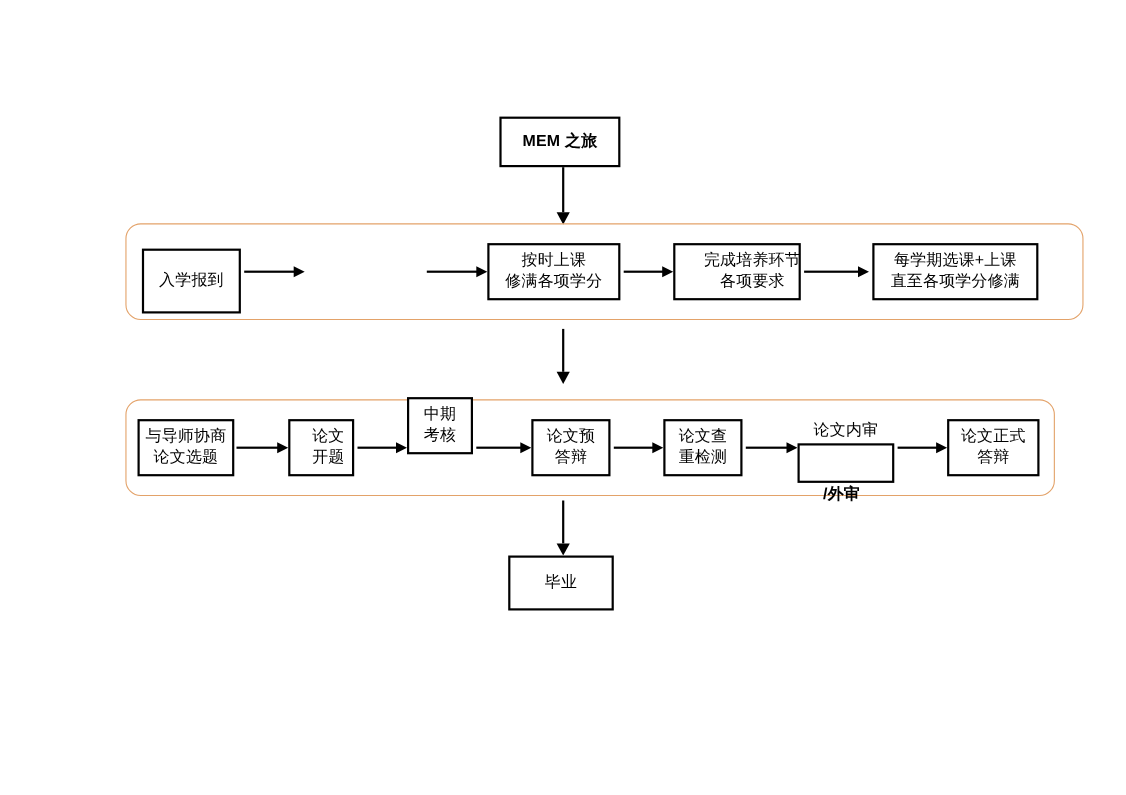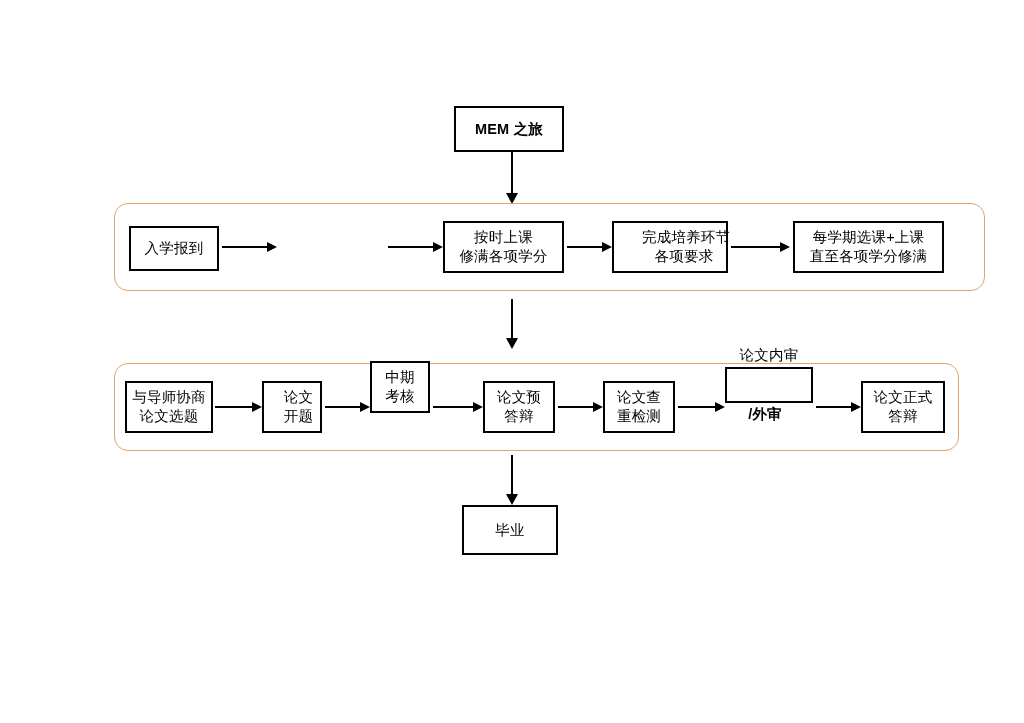--- a/index.html
+++ b/index.html
@@ -23,20 +23,21 @@
   }
 
   
   .node {
     position: absolute;
     box-sizing: border-box;
     border: 2px solid #000000;
     background: #ffffff;
     display: flex;
     flex-direction: column;
+    align-items: center;
     justify-content: center;
     text-align: center;
     color: #000000;
     font-size: 14.5px;
     line-height: 1.28;
     letter-spacing: 0.2px;
     white-space: nowrap;
   }
   .node .ln { display: block; }
 
@@ -117,21 +118,21 @@
     <span class="ln">MEM 之旅</span>
   </div>
 
   <div class="arrow-v" style="left:503px; top:152px; width:18px; height:52px;">
     <div class="shaft" style="height:41px;"></div>
     <div class="head"></div>
   </div>
 
   <div class="group" style="left:114px; top:203px; width:871px; height:88px;"></div>
 
-  <div class="node" style="left:129px; top:226px; width:90px; height:45px;">
+  <div class="node" style="left:129px; top:226px; width:90px; height:59px;">
     <span class="ln">入学报到</span>
   </div>
 
   <div class="arrow-h" style="left:222px; top:237px; width:55px; height:20px;">
     <div class="shaft" style="width:46px;"></div>
     <div class="head"></div>
   </div>
 
 
   <div class="arrow-h" style="left:388px; top:237px; width:55px; height:20px;">
@@ -214,21 +215,21 @@
   <div class="node" style="left:603px; top:381px; width:72px; height:52px;">
     <span class="ln">论文查</span>
     <span class="ln">重检测</span>
   </div>
 
   <div class="arrow-h" style="left:678px; top:397px; width:47px; height:20px;">
     <div class="shaft" style="width:38px;"></div>
     <div class="head"></div>
   </div>
 
-  <div class="node align-slash" style="left:725px; top:367px; width:88px; height:36px;gap:40px;">
+  <div class="node align-slash" style="left:725px; top:403px; width:88px; height:36px;gap:40px;">
     <span class="ln">论文内审</span>
     <span class="ln slash">/外审</span>
   </div>
 
   <div class="arrow-h" style="left:816px; top:397px; width:45px; height:20px;">
     <div class="shaft" style="width:36px;"></div>
     <div class="head"></div>
   </div>
 
   <div class="node" style="left:861px; top:381px; width:84px; height:52px;">

